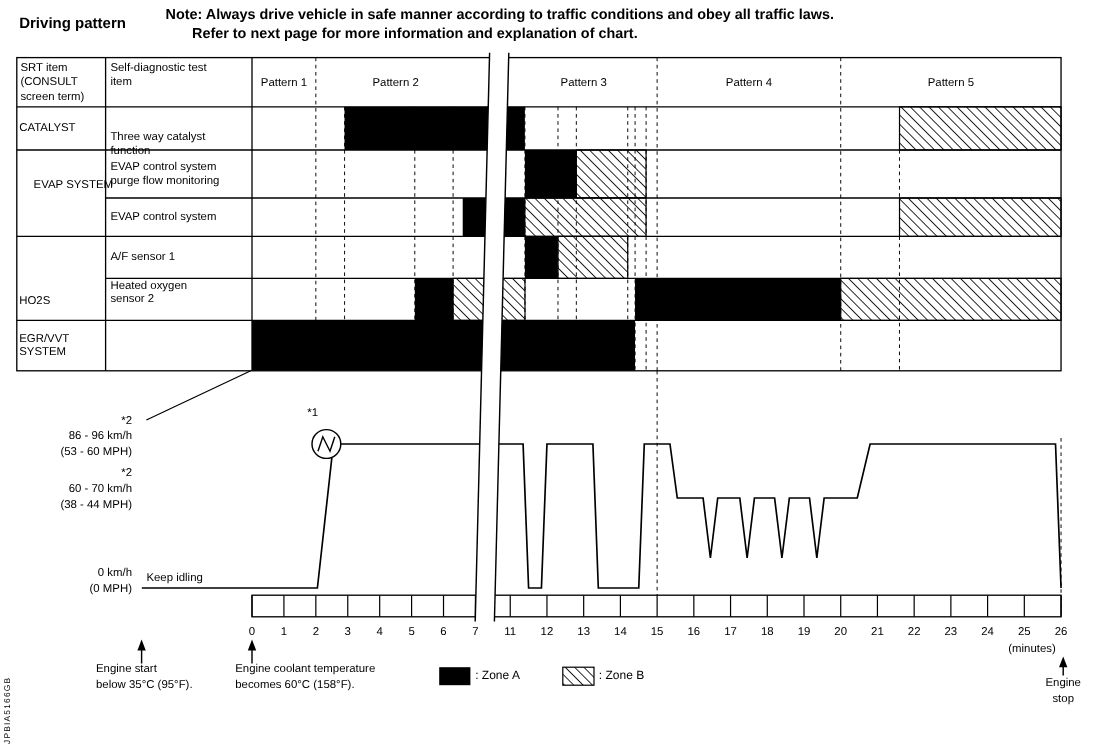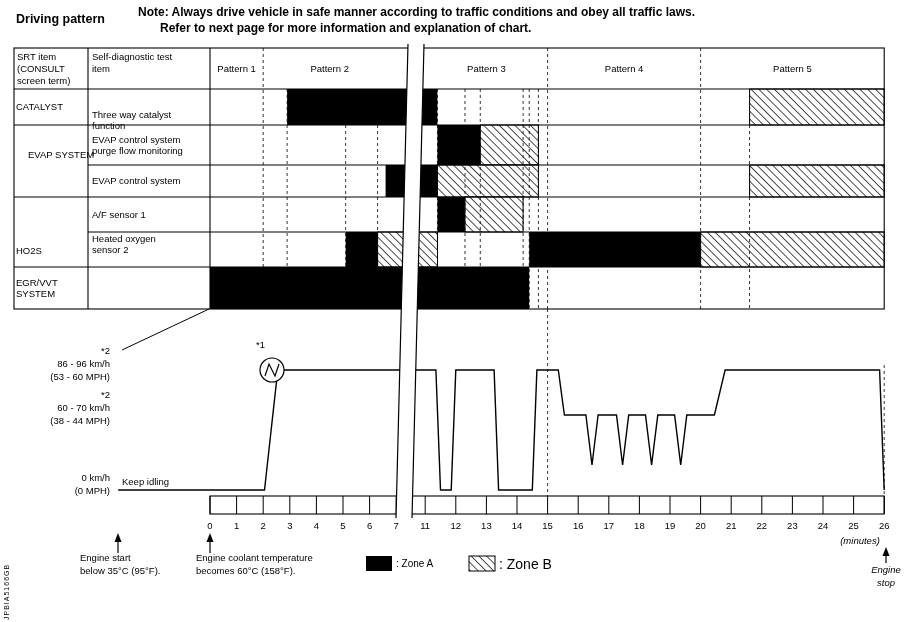--- a/index.html
+++ b/index.html
@@ -4,21 +4,21 @@
 <style>
   *{margin:0;padding:0;box-sizing:border-box;}
   html,body{background:#fff;}
   .stage{position:relative;width:914px;height:622px;background:#fff;overflow:hidden;
          font-family:"Liberation Sans",sans-serif;color:#000;}
   svg#gfx{position:absolute;left:0;top:0;}
   .t{position:absolute;font-size:9.5px;line-height:12px;white-space:pre-line;}
   .bold{font-weight:bold;}
   .cell{position:absolute;display:flex;align-items:center;font-size:9.5px;line-height:11.5px;white-space:pre-line;}
   .right{width:98px;left:12px;text-align:right;}
-  .ctr{text-align:center;font-style:italic;}
+  .ctr{text-align:center;}
   .vcode{position:absolute;left:3px;top:548px;height:72px;writing-mode:vertical-rl;
          transform:rotate(180deg);font-size:7px;letter-spacing:1px;}
 </style>
 </head>
 <body>
 
 <div class="stage">
 
   <svg id="gfx" width="914" height="622">
     <defs>
@@ -187,18 +187,18 @@
   <div class="t right" style="top:485px">(0 MPH)</div>
   <div class="t" style="left:122px;top:476px">Keep idling</div>
   <div class="t" style="left:256px;top:339px">*1</div>
 
   <div class="t ctr" style="left:816px;top:535px;width:88px">(minutes)</div>
   <div class="t" style="left:80px;top:552px">Engine start</div>
   <div class="t" style="left:80px;top:565px">below 35°C (95°F).</div>
   <div class="t" style="left:196px;top:552px">Engine coolant temperature</div>
   <div class="t" style="left:196px;top:565px">becomes 60°C (158°F).</div>
   <div class="t" style="left:396px;top:558px;font-size:10px">: Zone A</div>
-  <div class="t" style="left:499px;top:558px;font-size:14px">: Zone B</div>
+  <div class="t" style="left:499px;top:558px;font-size:10px">: Zone B</div>
   <div class="t ctr" style="left:866px;top:564px;width:40px">Engine</div>
   <div class="t ctr" style="left:866px;top:577px;width:40px">stop</div>
 
   <div class="vcode">JPBIA5166GB</div>
 </div>
 
 </body></html>

